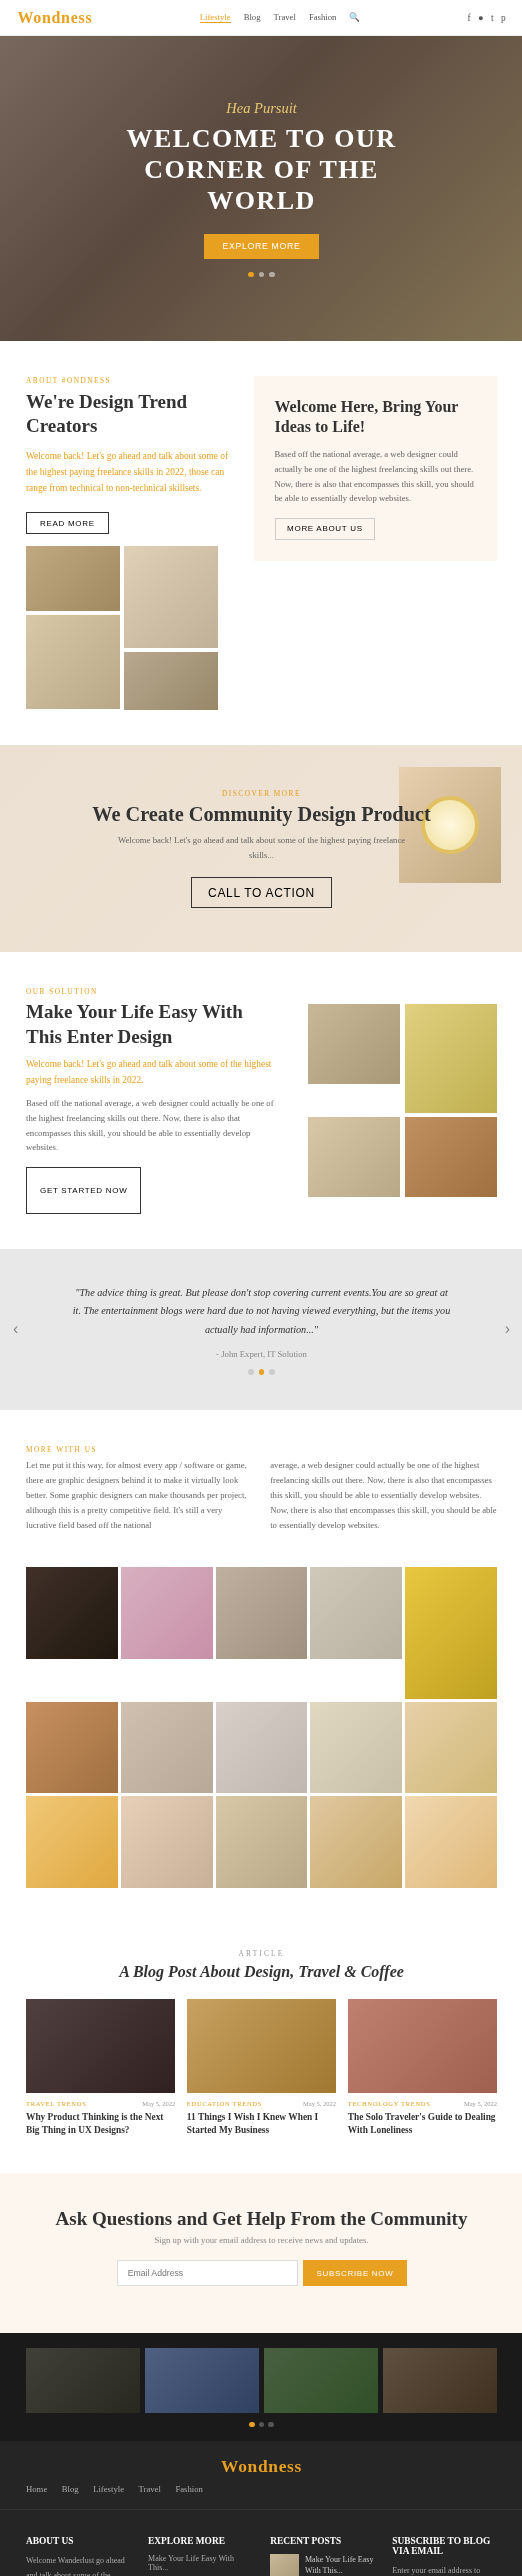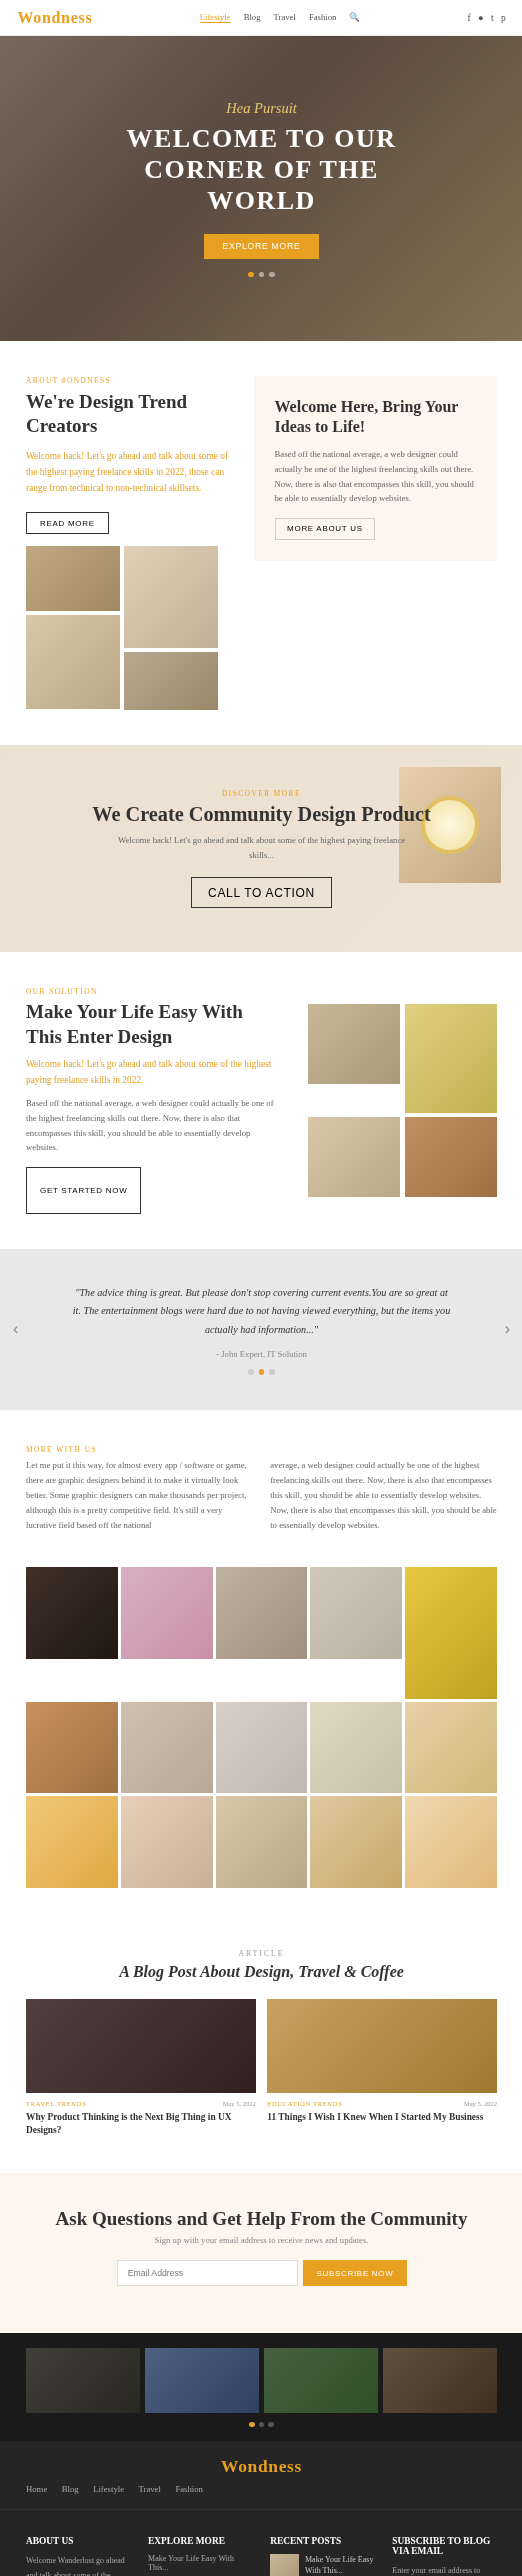--- a/index.html
+++ b/index.html
@@ -373,20 +373,28 @@
       <div class="article-card-title">Why Product Thinking is the Next Big Thing in UX Designs?</div>
     </div>
     <div class="article-card">
       <div class="article-card-img ai2 img-placeholder"></div>
       <div style="display:flex;justify-content:space-between;align-items:center;">
         <span class="article-category">EDUCATION TRENDS</span>
         <span class="article-date">May 5, 2022</span>
       </div>
       <div class="article-card-title">11 Things I Wish I Knew When I Started My Business</div>
     </div>
+    <div class="article-card">
+      <div class="article-card-img ai3 img-placeholder"></div>
+      <div style="display:flex;justify-content:space-between;align-items:center;">
+        <span class="article-category">TECHNOLOGY TRENDS</span>
+        <span class="article-date">May 5, 2022</span>
+      </div>
+      <div class="article-card-title">The Solo Traveler's Guide to Dealing With Loneliness</div>
+    </div>
   </div>
 </section>
 
 <section class="community-section">
   <div class="community-title">Ask Questions and Get Help From the Community</div>
   <div class="community-text">Sign up with your email address to receive news and updates.</div>
   <div class="community-form">
     <input class="community-input" type="email" placeholder="Email Address" style="">
     <button class="community-btn">SUBSCRIBE NOW</button>
   </div>

